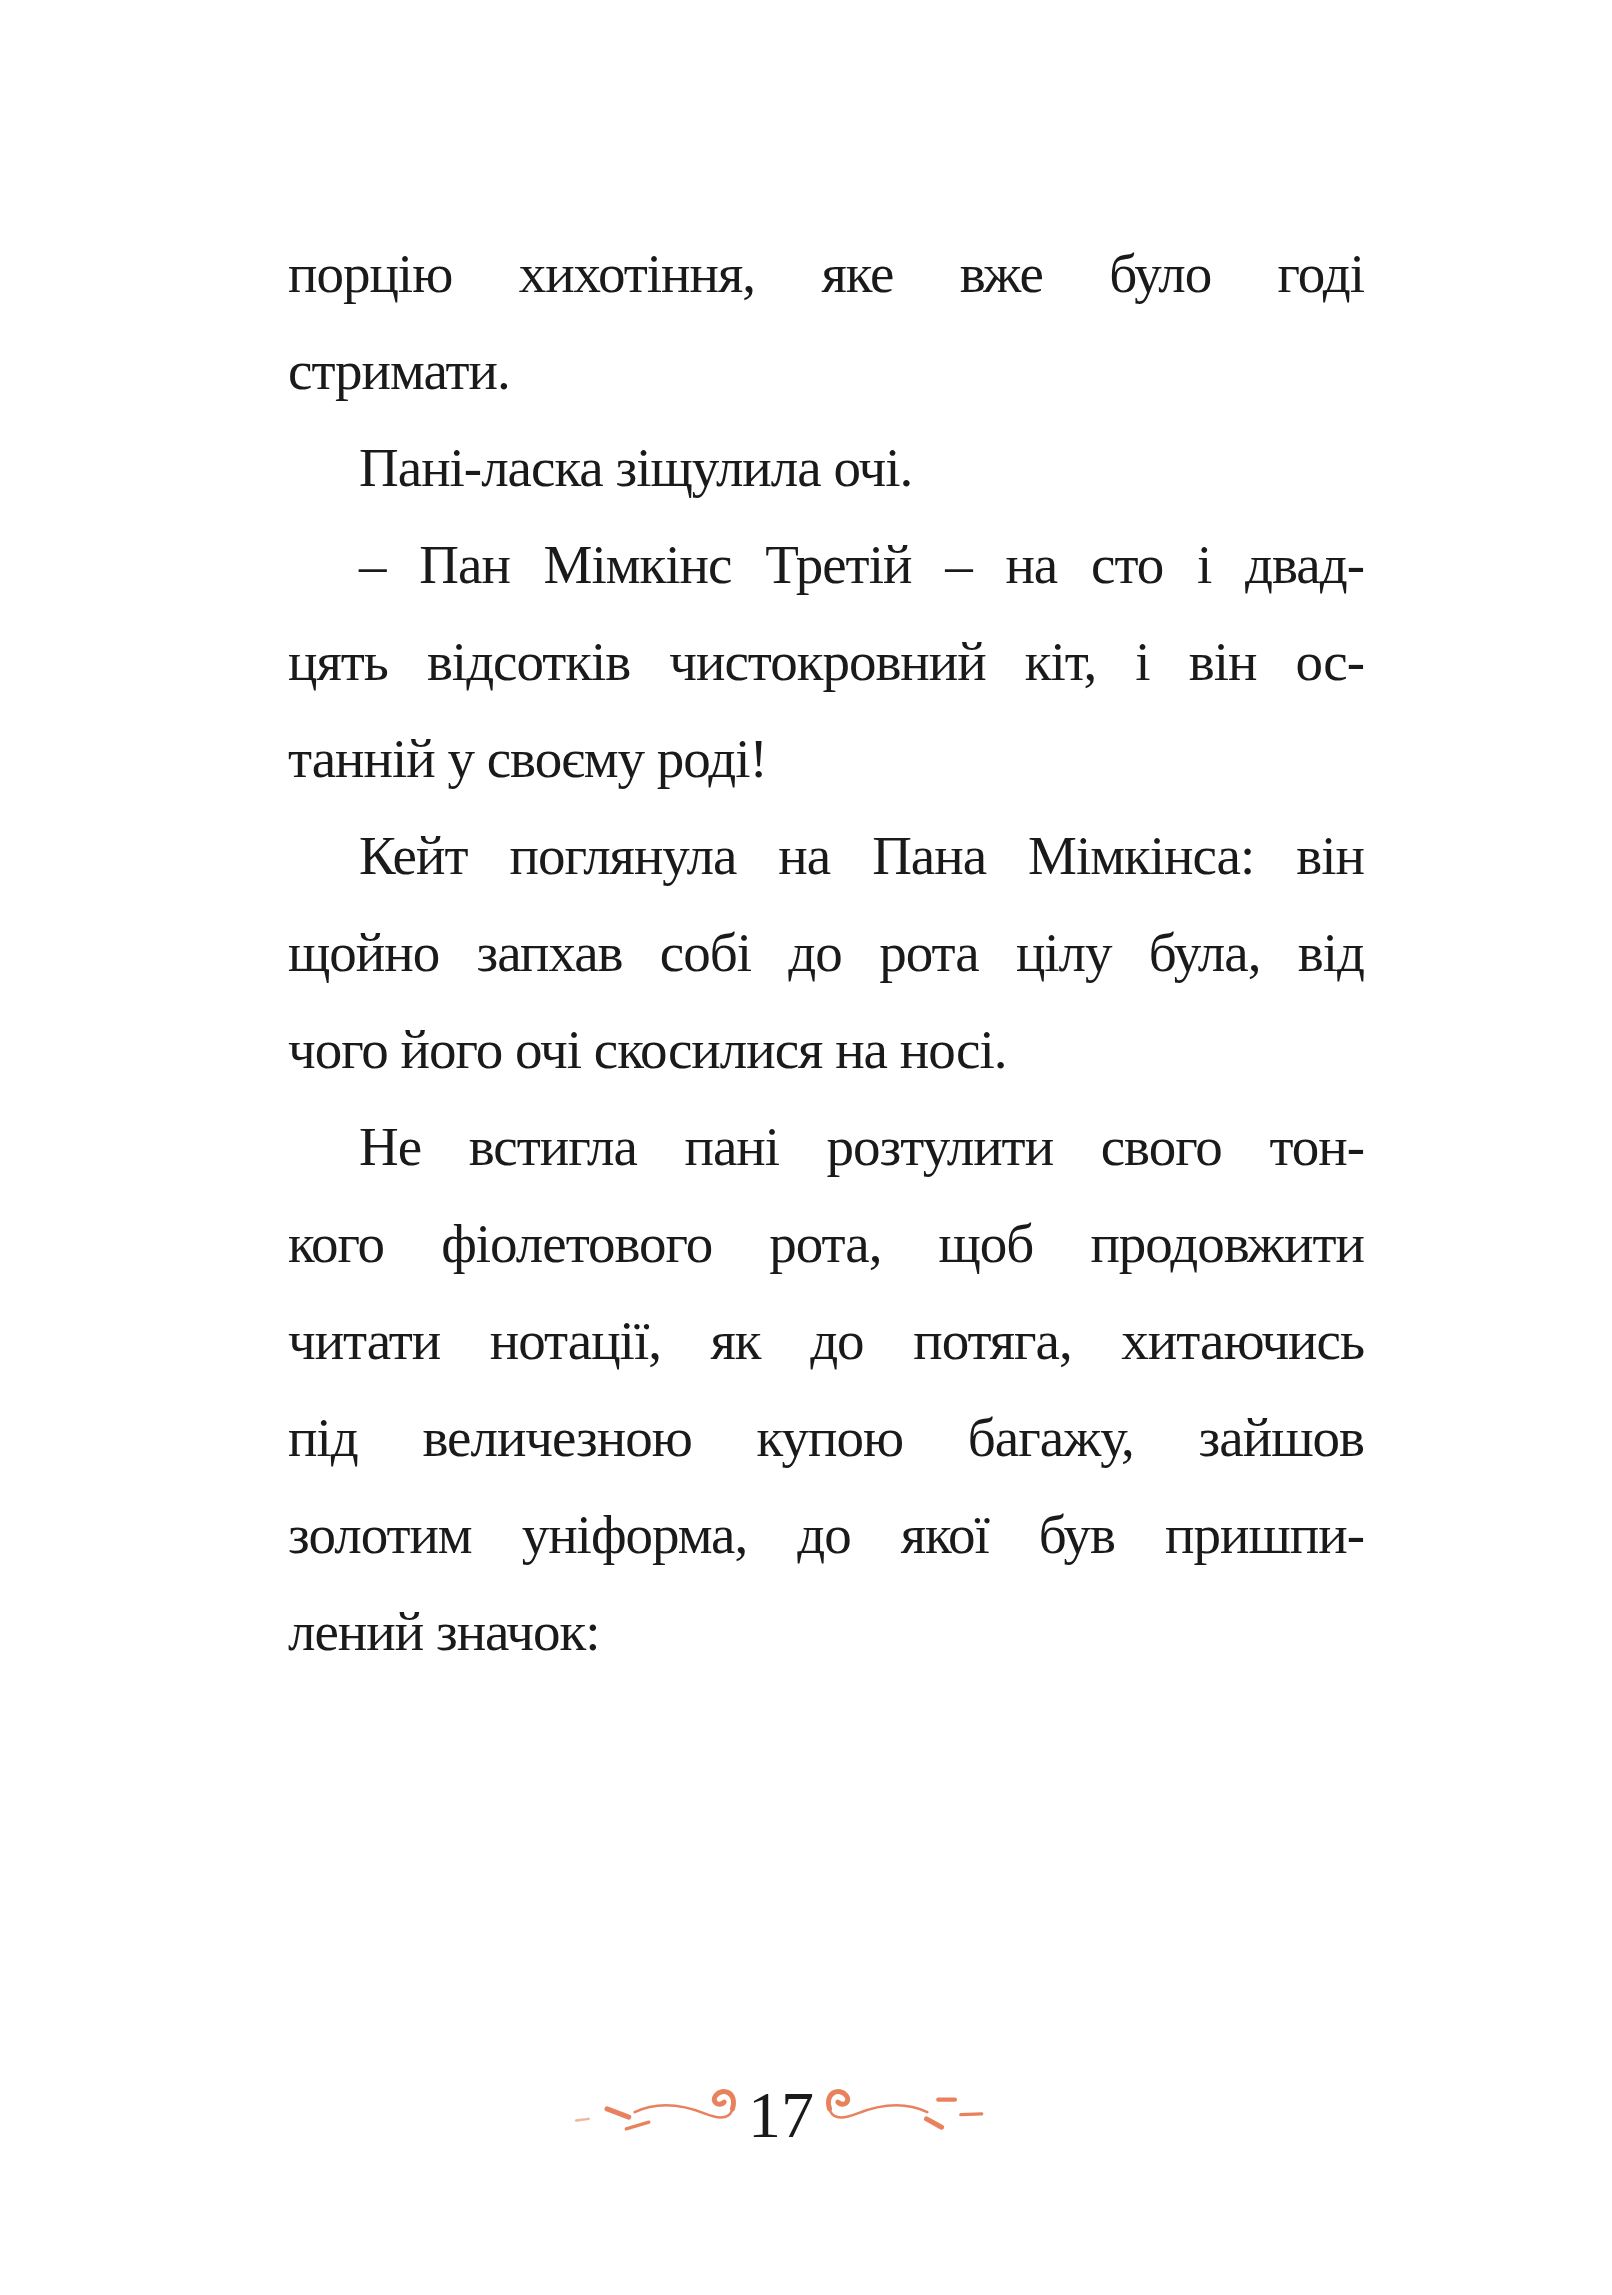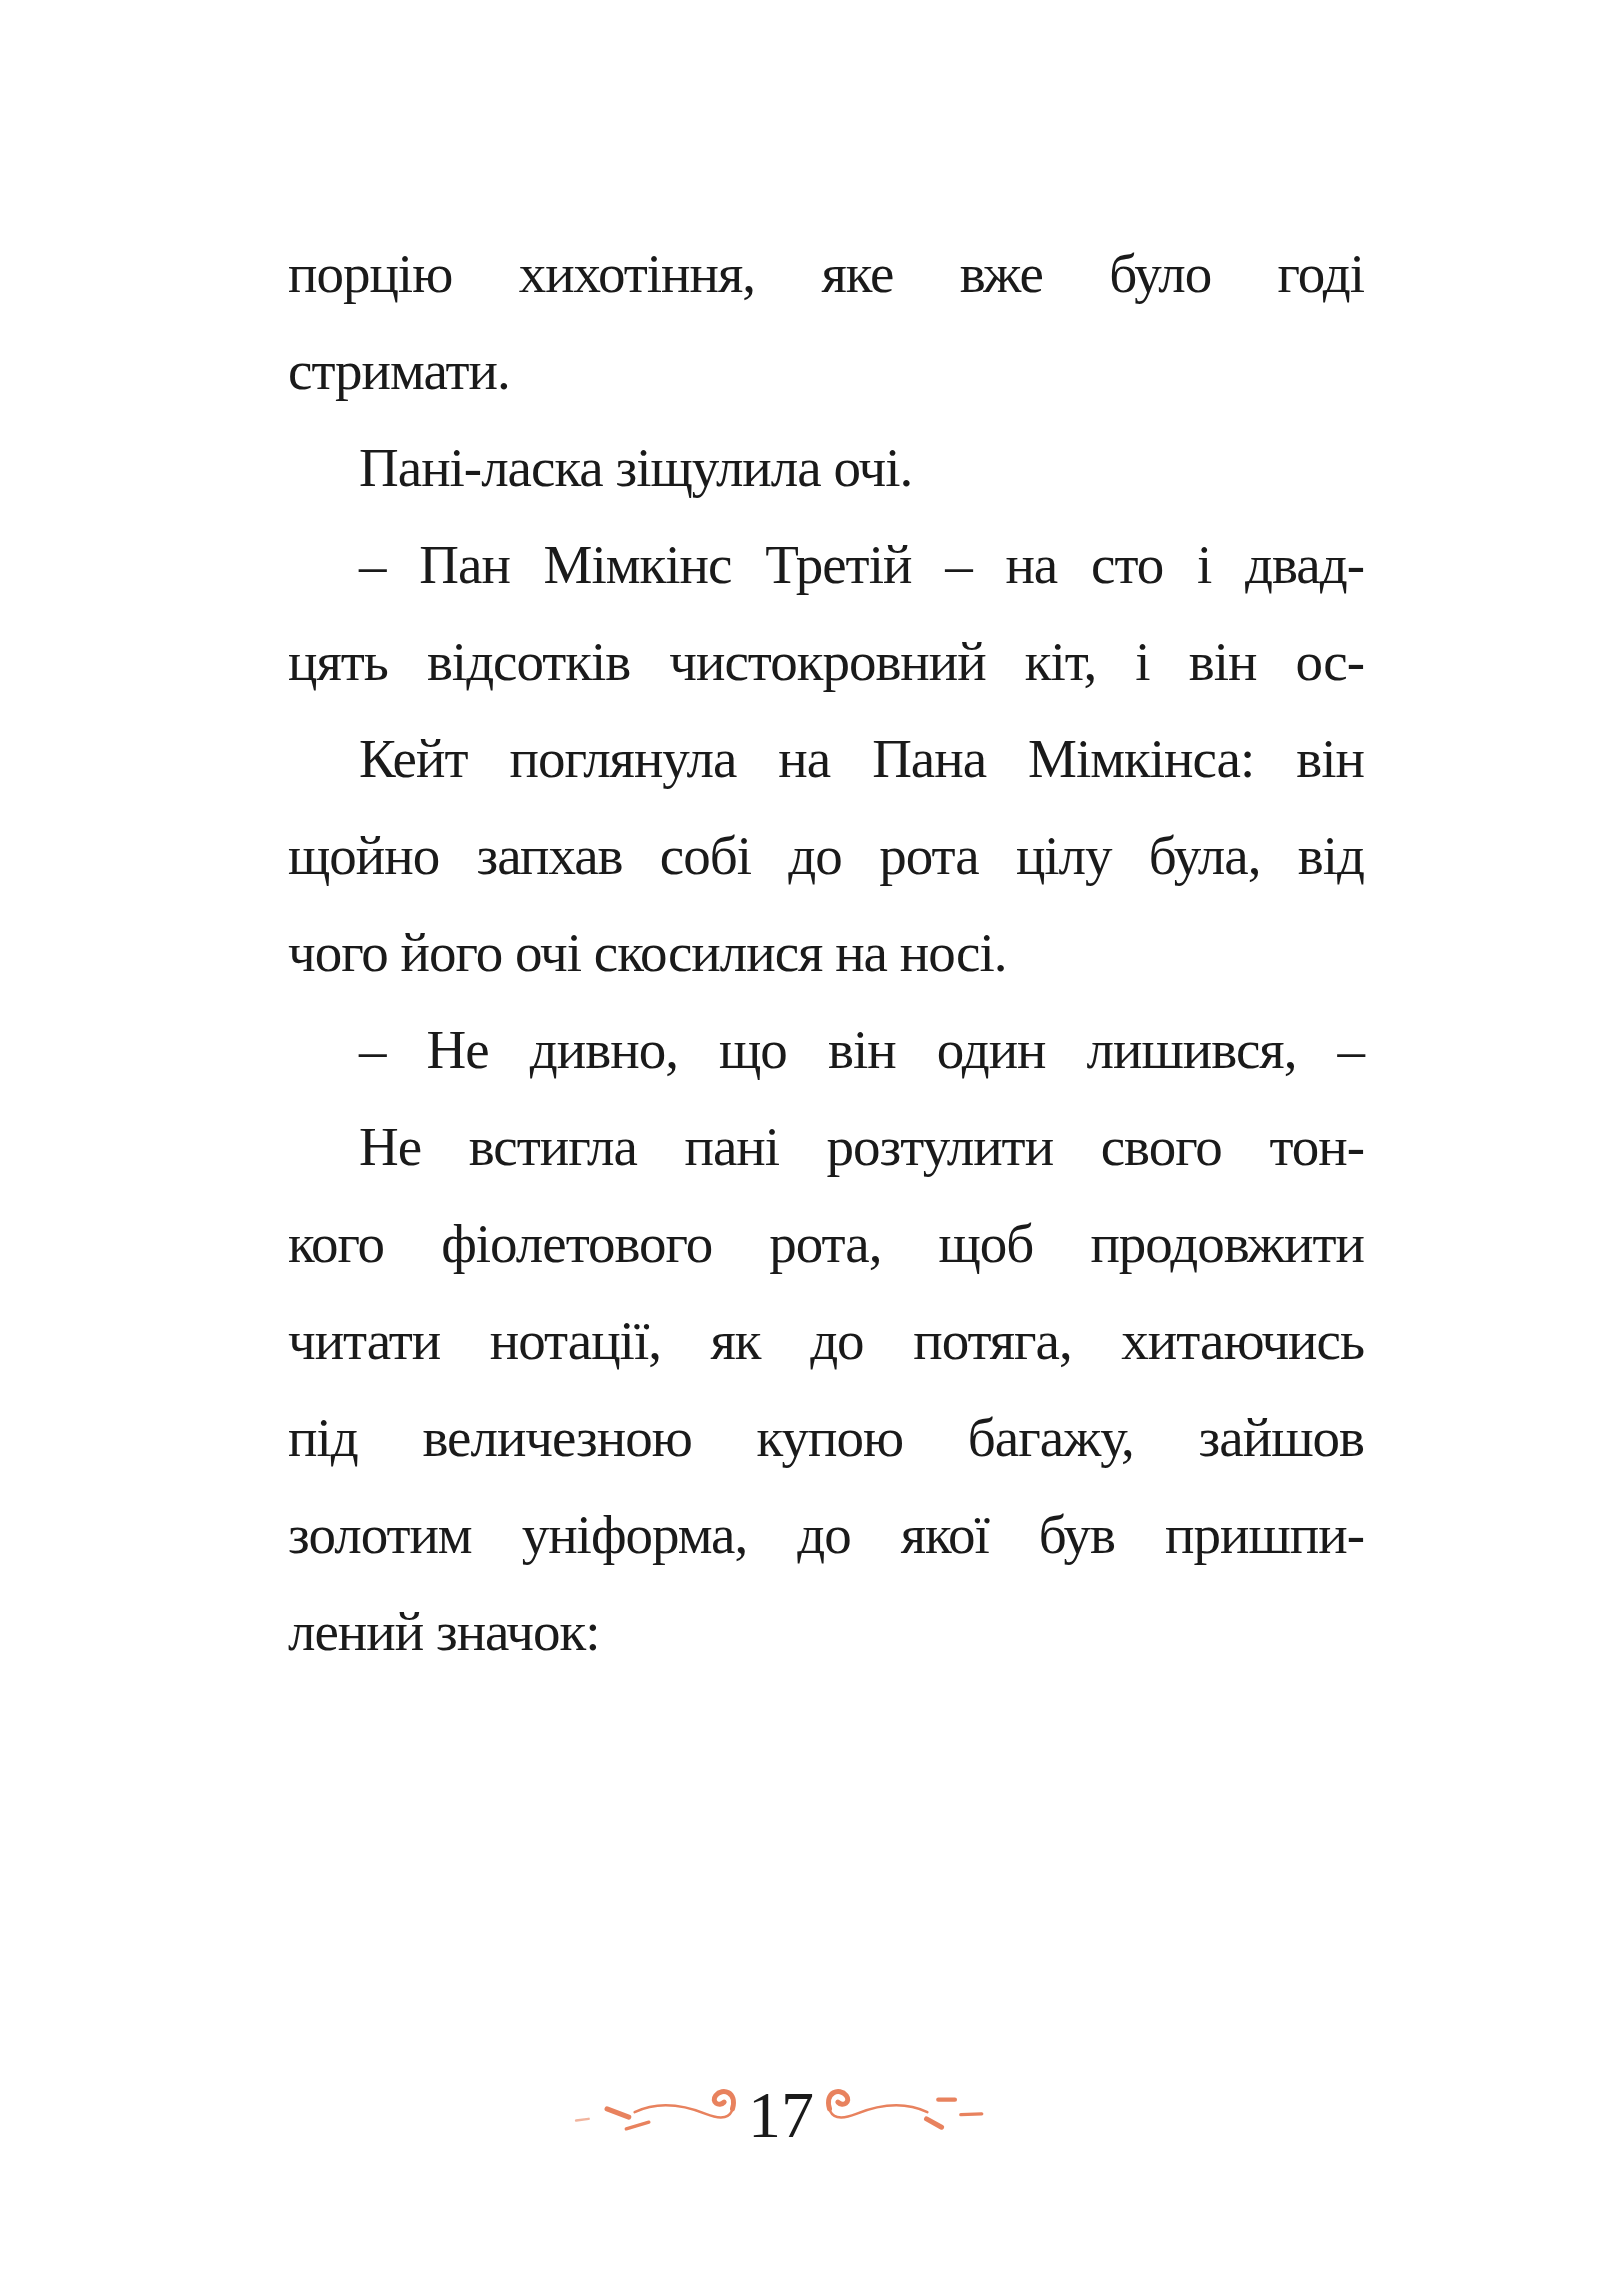--- a/index.html
+++ b/index.html
@@ -33,24 +33,24 @@
 </head>
 <body>
 
 <div class="page">
   <div class="text-block">
     <span class="line">порцію хихотіння, яке вже було годі</span>
     <span class="line last">стримати.</span>
     <span class="line indent last">Пані-ласка зіщулила очі.</span>
     <span class="line indent">– Пан Мімкінс Третій – на сто і двад-</span>
     <span class="line">цять відсотків чистокровний кіт, і він ос-</span>
+    <span class="line last">танній у своєму роді!</span>
     <span class="line indent">Кейт поглянула на Пана Мімкінса: він</span>
     <span class="line">щойно запхав собі до рота цілу була, від</span>
     <span class="line last">чого його очі скосилися на носі.</span>
-    <span class="line indent">– Не дивно, що він один лишився, –</span>
     <span class="line indent">Не встигла пані розтулити свого тон-</span>
     <span class="line">кого фіолетового рота, щоб продовжити</span>
     <span class="line">читати нотації, як до потяга, хитаючись</span>
     <span class="line">під величезною купою багажу, зайшов</span>
     <span class="line">золотим уніформа, до якої був пришпи-</span>
     <span class="line last">лений значок:</span>
   </div>
 
   <div class="footer">
     <svg width="454" height="92" viewBox="0 0 540 110">

